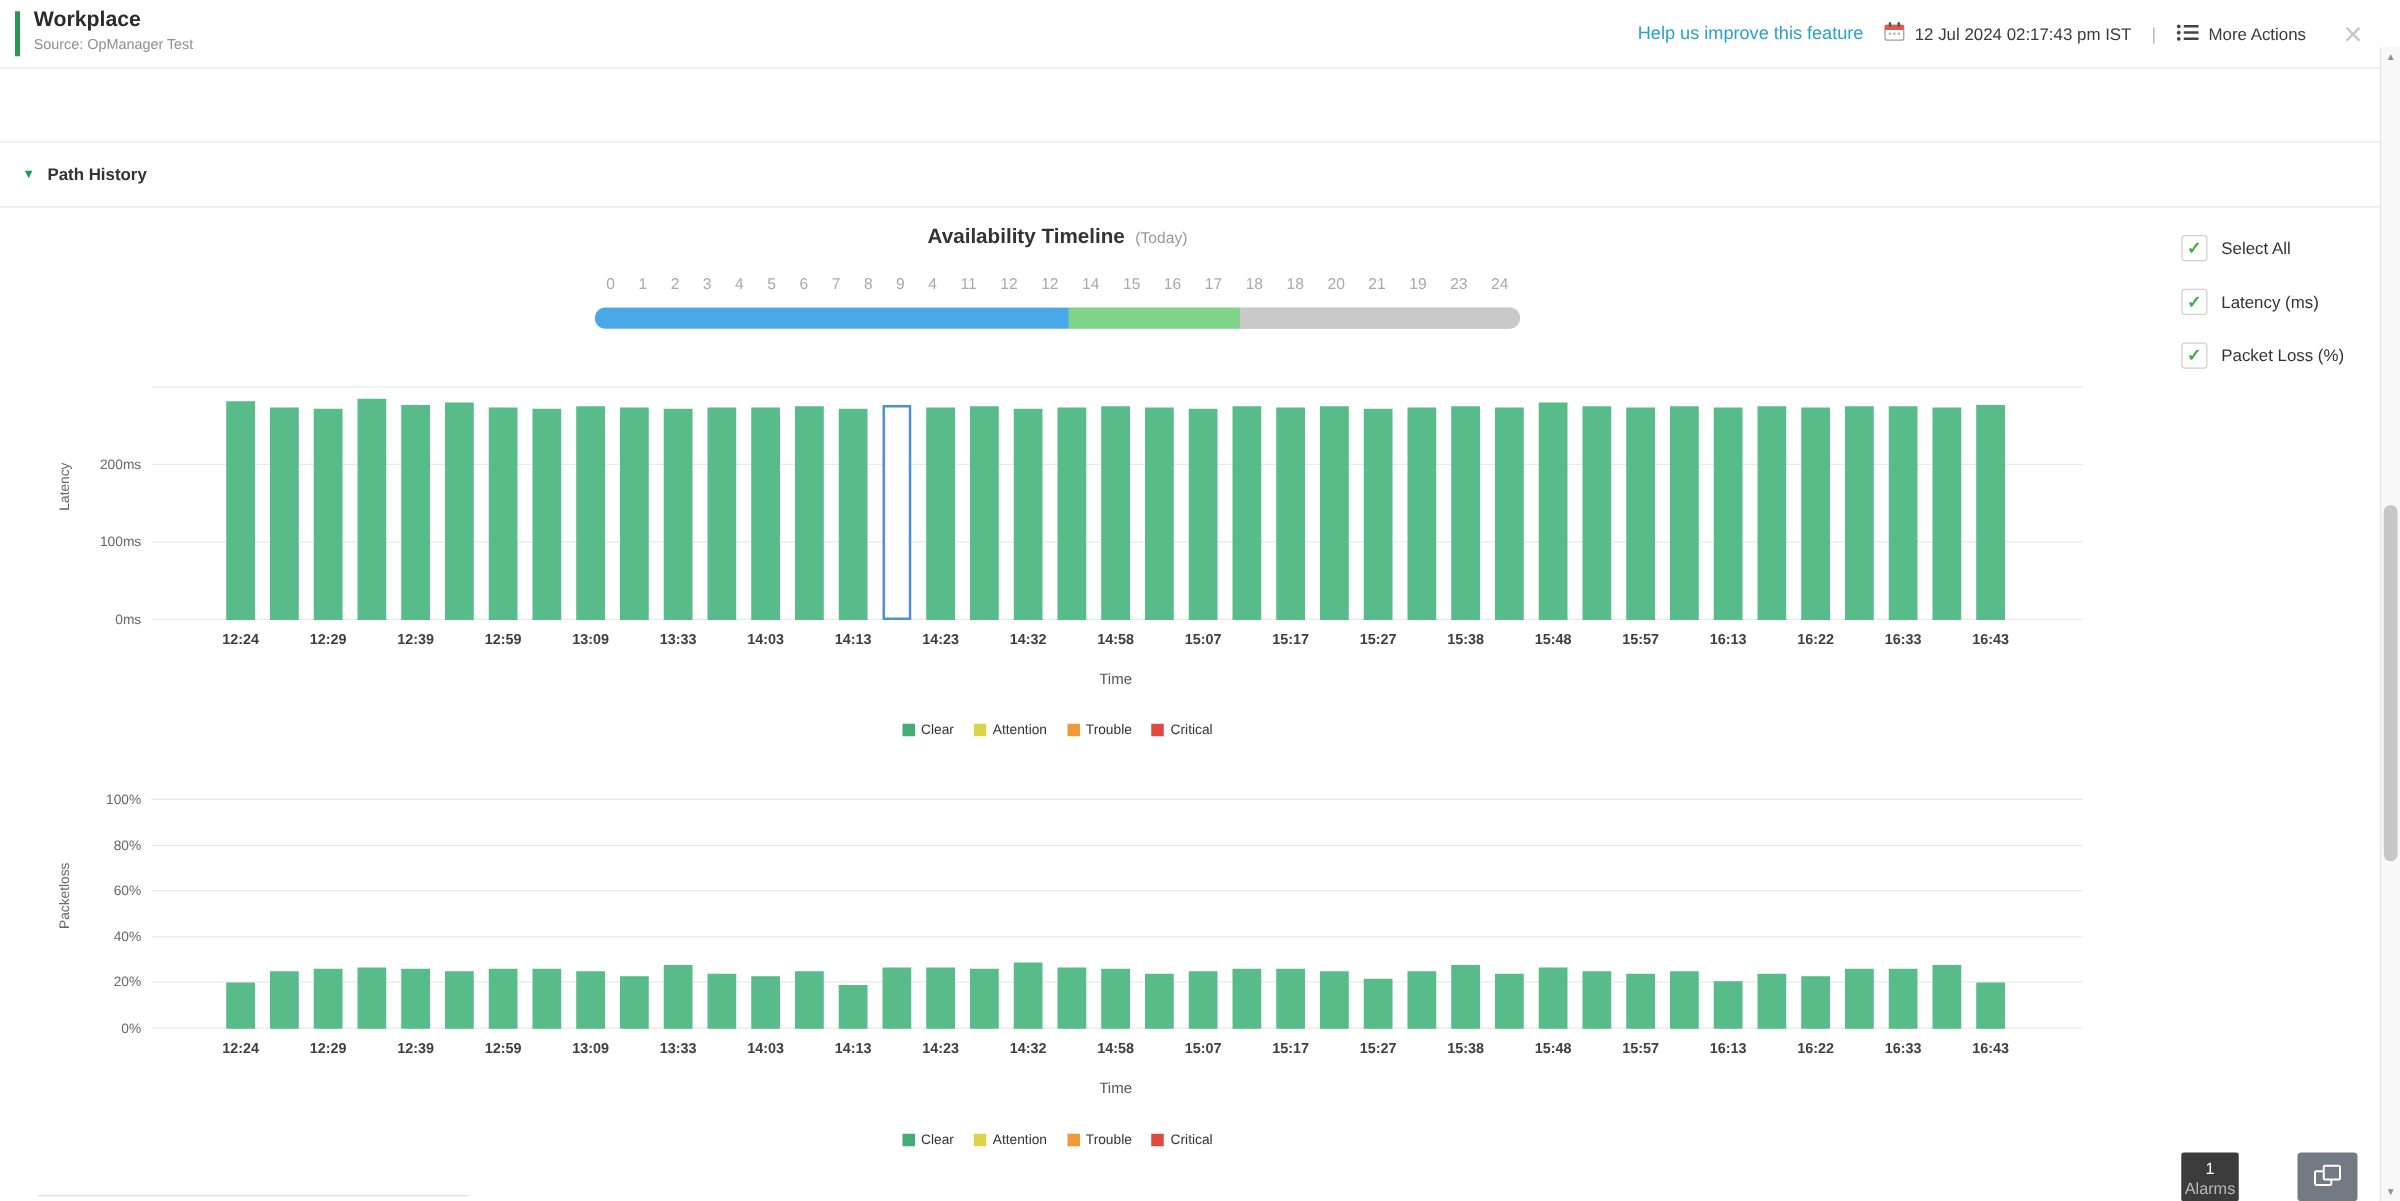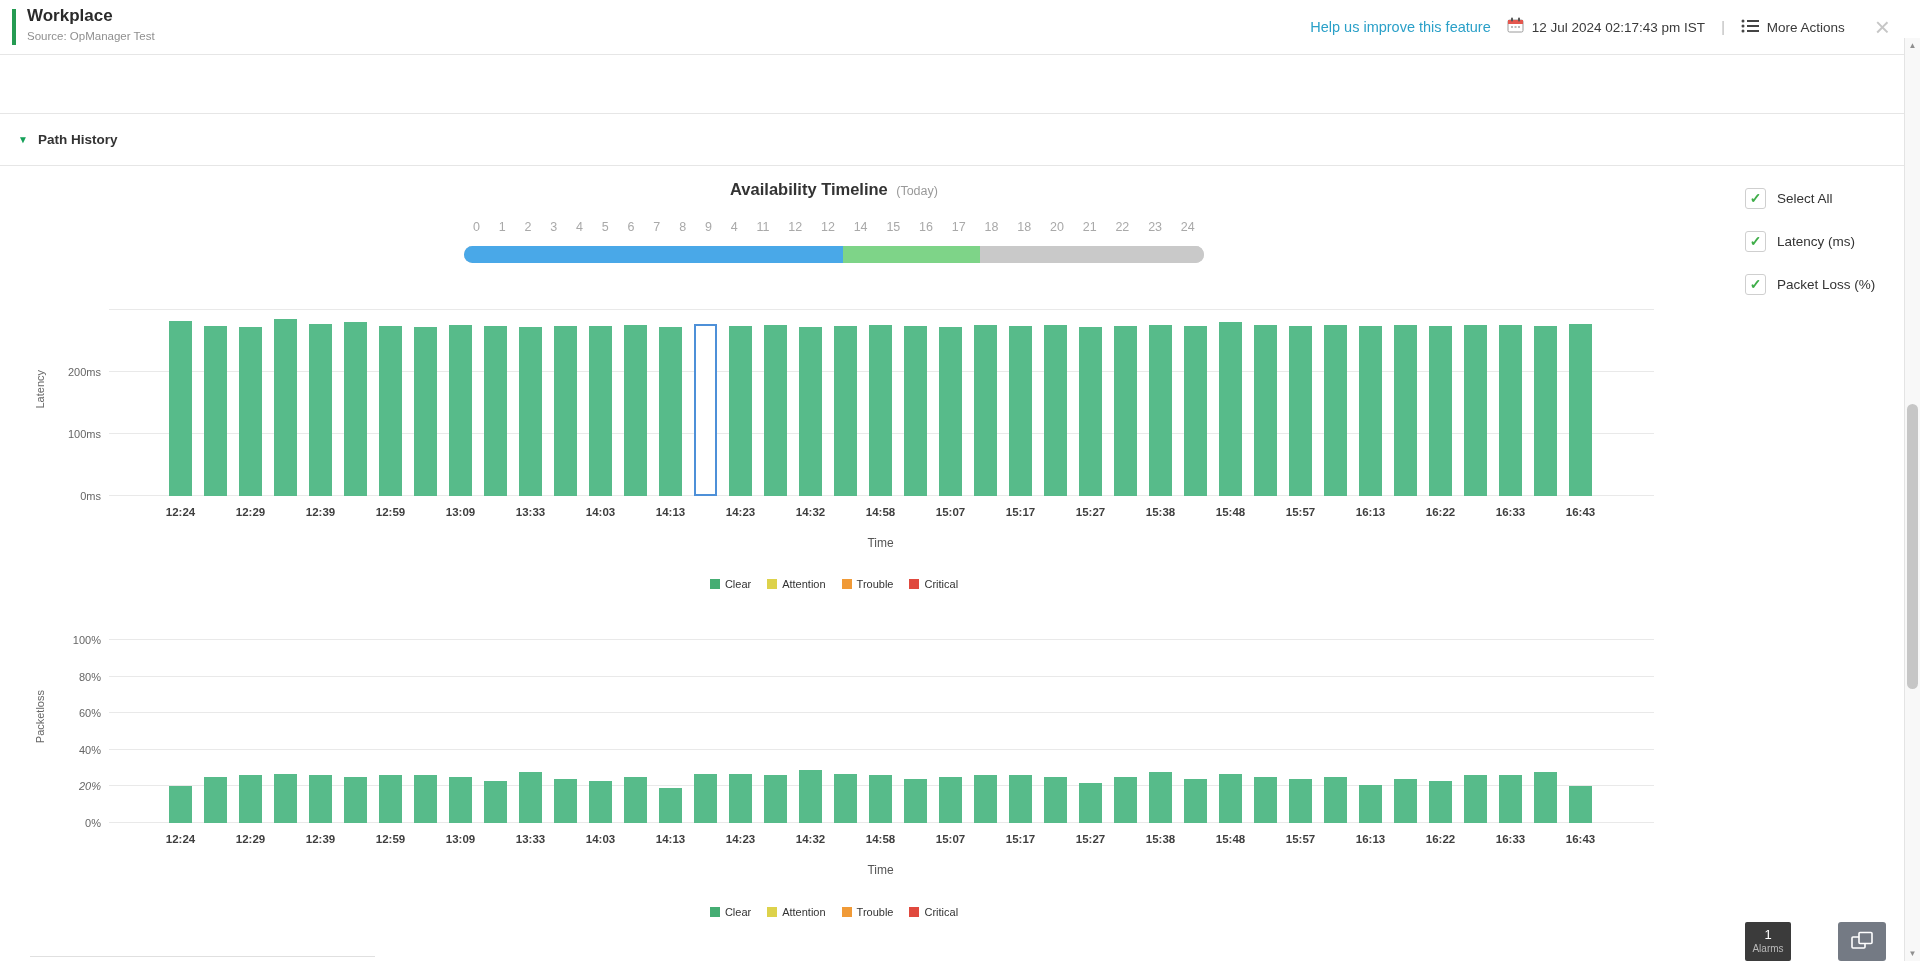--- a/index.html
+++ b/index.html
@@ -19,21 +19,21 @@
   .ma{display:flex;align-items:center;gap:8px;font-size:13.5px;color:#3a3a3a;cursor:pointer;}
   .close{font-size:26px;color:#c6c6c6;margin-left:14px;cursor:pointer;line-height:.8;font-weight:300;}
 
   
   .section-row{position:absolute;top:113px;left:0;width:100%;height:51px;background:#fff;
                border-top:1px solid #e6e6e6;border-bottom:1px solid #e6e6e6;display:flex;align-items:center;cursor:pointer;}
   .tri{color:#14a058;font-size:10px;margin-left:18px;}
   .sec-title{font-size:13.5px;font-weight:bold;color:#333;margin-left:10px;}
 
   
-  main{position:absolute;top:164px;left:4px;width:1660px;height:797px;}
+  main{position:absolute;top:164px;left:16px;width:1660px;height:797px;}
   .chart-title-row{position:absolute;top:16px;left:0;width:100%;text-align:center;}
   .ct{font-size:16.5px;font-weight:600;color:#333;}
   .cts{font-size:12.5px;color:#999;margin-left:4px;}
 
   .tl-hours{position:absolute;top:56px;left:50%;transform:translateX(-50%);width:722px;display:flex;
             justify-content:space-between;font-size:12.5px;color:#a9a9a9;}
   .tl-bar{position:absolute;top:82px;left:50%;transform:translateX(-50%);width:740px;height:17px;border-radius:9px;
           overflow:hidden;display:flex;background:#c9c9c9;cursor:pointer;}
   .tl-seg{height:100%;}
   .tl-legend{position:absolute;top:116px;left:0;width:100%;display:flex;justify-content:center;gap:22px;
@@ -61,21 +61,21 @@
   aside{position:absolute;left:1745px;top:186px;}
   .panel-row{display:flex;align-items:center;gap:11px;height:24px;margin-bottom:19px;cursor:pointer;}
   .cb{width:19px;height:19px;border:1px solid #cfcfcf;border-radius:3px;display:flex;align-items:center;justify-content:center;
       color:#3fae49;font-size:14px;font-weight:bold;background:#fff;}
   .panel-label{font-size:13.5px;color:#333;}
 
   
   .alarms{position:absolute;left:1745px;top:922px;width:46px;height:39px;background:#3b3b3b;color:#fff;
           text-align:center;border-radius:2px;cursor:pointer;}
   .alarms .n{font-size:13px;margin-top:5px;}
-  .alarms .l{font-size:10px;color:#b9b9b9;margin-top:1px;}
+  .alarms .l{font-size:13px;color:#b9b9b9;margin-top:1px;}
   .cmpbtn{position:absolute;left:1838px;top:922px;width:48px;height:39px;background:#747a84;border:none;border-radius:3px;
           display:flex;align-items:center;justify-content:center;cursor:pointer;}
 
   
   .scrollbar{position:absolute;right:0;top:38px;width:15px;height:923px;background:#f8f8f8;border-left:1px solid #e4e4e4;}
   .sb-up,.sb-down{position:absolute;left:0;width:100%;text-align:center;font-size:8px;color:#8f8f8f;cursor:pointer;}
   .sb-up{top:3px;} .sb-down{bottom:3px;}
   .sb-thumb{position:absolute;top:366px;left:2px;width:11px;height:285px;background:#c6c6c6;border-radius:6px;cursor:pointer;}
 
   .bottom-line{position:absolute;left:30px;top:956px;width:345px;height:1px;background:#e0e0e0;}
@@ -150,21 +150,21 @@
         <span>12</span>
         <span>12</span>
         <span>14</span>
         <span>15</span>
         <span>16</span>
         <span>17</span>
         <span>18</span>
         <span>18</span>
         <span>20</span>
         <span>21</span>
-        <span>22</span>
+        <span>19</span>
         <span>23</span>
         <span>24</span>
       </div>
     <div class="tl-bar">
         <div class="tl-seg" style="width: 51.25%; background: rgb(73, 168, 232);"></div>
         <div class="tl-seg" style="width: 18.4167%; background: rgb(126, 212, 136);"></div>
         <div class="tl-seg" style="width: 30.3333%; background: rgb(201, 201, 201);"></div>
       </div>
 
     <div class="chart" id="latency-chart" style="top:146px">
@@ -326,21 +326,21 @@
           </span>
         </div>
     </div>
 
     <div class="chart" id="packetloss-chart" style="top:476px">
       <div class="ylab" style="top:50px">Packetloss</div>
       <div class="plot" style="height:183px">
           <div class="grid-line" style="bottom: 0px;"></div>
           <div class="grid-label" style="bottom: -6px;">0%</div>
           <div class="grid-line" style="bottom: 37px;"></div>
-          <div class="grid-label" style="bottom: 31px; font-style: italic;">20%</div>
+          <div class="grid-label" style="bottom: 31px;">20%</div>
           <div class="grid-line" style="bottom: 73px;"></div>
           <div class="grid-label" style="bottom: 67px;">40%</div>
           <div class="grid-line" style="bottom: 110px;"></div>
           <div class="grid-label" style="bottom: 104px;">60%</div>
           <div class="grid-line" style="bottom: 146px;"></div>
           <div class="grid-label" style="bottom: 140px;">80%</div>
           <div class="grid-line" style="bottom: 183px;"></div>
           <div class="grid-label" style="bottom: 177px;">100%</div>
           <div class="bars">
             <div class="bar" style="height: 37px; background: rgb(87, 187, 138);"></div>

